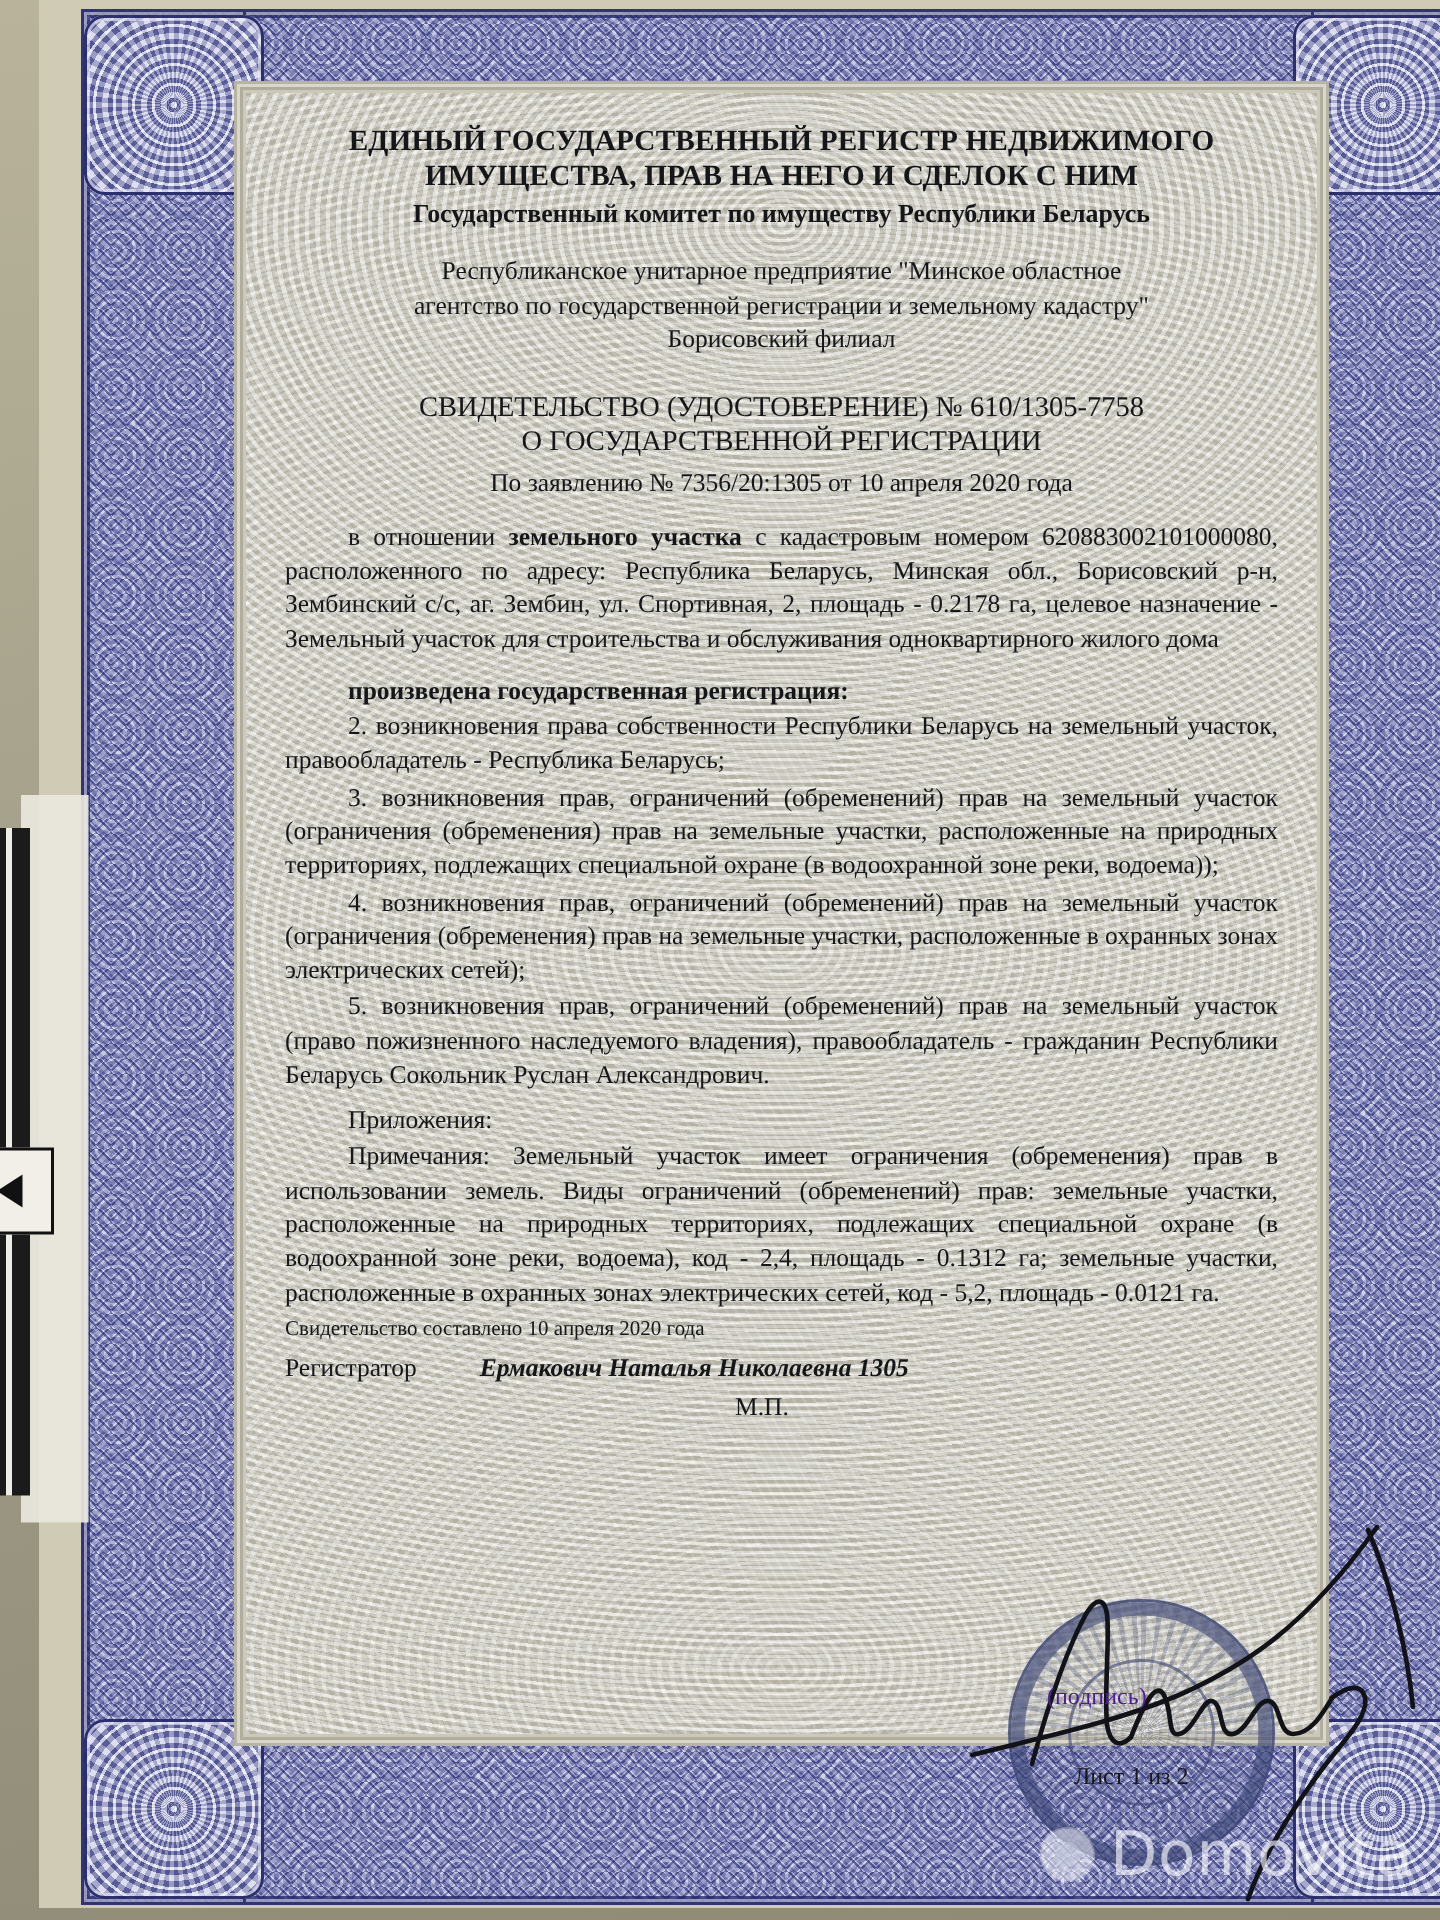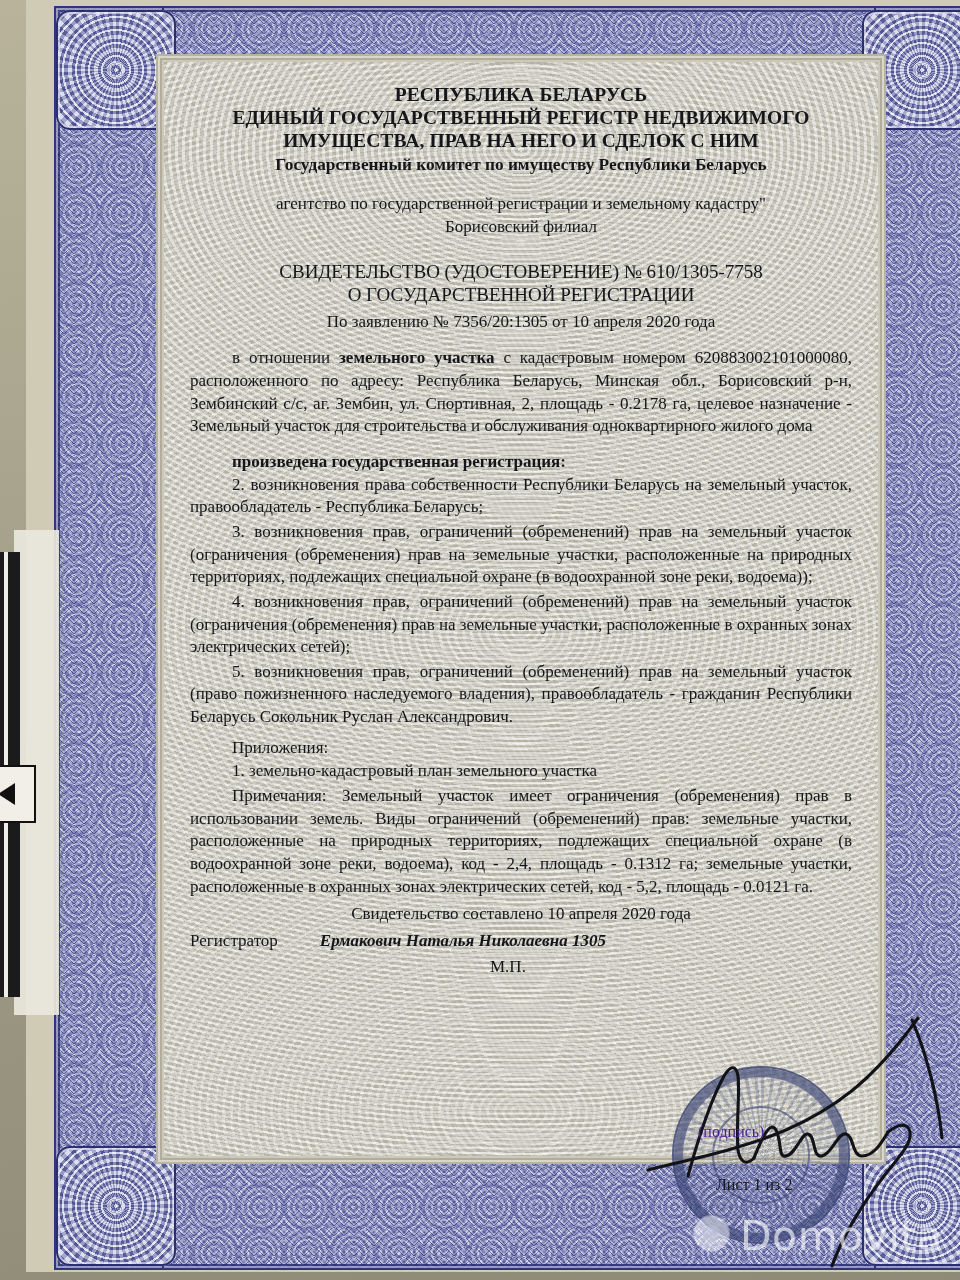--- a/index.html
+++ b/index.html
@@ -207,24 +207,23 @@
     font-size: 17px;
     line-height: 1.33;
     text-indent: 42px;
     margin-top: 2px;
     text-align: justify;
     text-align-last: left;
   }
 
   
   .footer-line {
-    font-size: 17px;
+    font-size: 14px;
     line-height: 1.35;
     margin-top: 2px;
-    text-align: center;
   }
   .registrar-row {
     display: flex;
     align-items: flex-end;
     gap: 42px;
     margin-top: 5px;
     font-size: 17px;
   }
   .registrar-name {
     font-family: "Liberation Serif", "DejaVu Serif", serif;
@@ -286,20 +285,21 @@
     width: 340px; height: 300px;
     z-index: 13;
     pointer-events: none;
   }
 
   
   #watermark {
     position: absolute;
     left: 694px; top: 1216px;
     display: flex;
+    align-items: center;
     gap: 11px;
     z-index: 20;
     pointer-events: none;
   }
   #watermark .wm-logo {
     width: 35px; height: 35px;
     border-radius: 50%;
     background: rgba(255,255,255,.50);
     box-shadow: 0 0 0 1px rgba(255,255,255,.30);
     position: relative;
@@ -339,45 +339,44 @@
       <div class="guilloche-band band-right"></div>
       <div class="corner-medallion cm-tl"></div>
       <div class="corner-medallion cm-tr"></div>
       <div class="corner-medallion cm-bl"></div>
       <div class="corner-medallion cm-br"></div>
     </div>
 
     <div id="doc-panel">
       <div id="doc-content">
 
-        <div class="t-center hdr-main">РЕСПУБЛИКА БЕЛАРУСЬ</div>
         <div class="t-center hdr-main">ЕДИНЫЙ ГОСУДАРСТВЕННЫЙ РЕГИСТР НЕДВИЖИМОГО</div>
         <div class="t-center hdr-main">ИМУЩЕСТВА, ПРАВ НА НЕГО И СДЕЛОК С НИМ</div>
         <div class="t-center hdr-sub">Государственный комитет по имуществу Республики Беларусь</div>
 
         <div class="org-block">
+          <div class="t-center">Республиканское унитарное предприятие "Минское областное</div>
           <div class="t-center">агентство по государственной регистрации и земельному кадастру"</div>
           <div class="t-center">Борисовский филиал</div>
         </div>
 
         <div class="t-center cert-title">СВИДЕТЕЛЬСТВО (УДОСТОВЕРЕНИЕ) № 610/1305-7758</div>
         <div class="t-center cert-title" style="margin-top:0">О ГОСУДАРСТВЕННОЙ РЕГИСТРАЦИИ</div>
         <div class="t-center appl-line">По заявлению № 7356/20:1305 от 10 апреля 2020 года</div>
 
         <div class="body-p t-just indent"><span>в отношении </span><span class="bold">земельного участка</span><span> с кадастровым номером 620883002101000080, расположенного по адресу: Республика Беларусь, Минская обл., Борисовский р-н, Зембинский с/с, аг. Зембин, ул. Спортивная, 2, площадь - 0.2178 га, целевое назначение - Земельный участок для строительства и обслуживания одноквартирного жилого дома</span></div>
 
         <div class="section-head">произведена государственная регистрация:</div>
 
         <div class="reg-item">2. возникновения права собственности Республики Беларусь на земельный участок, правообладатель - Республика Беларусь;</div>
         <div class="reg-item">3. возникновения прав, ограничений (обременений) прав на земельный участок (ограничения (обременения) прав на земельные участки, расположенные на природных территориях, подлежащих специальной охране (в водоохранной зоне реки, водоема));</div>
         <div class="reg-item">4. возникновения прав, ограничений (обременений) прав на земельный участок (ограничения (обременения) прав на земельные участки, расположенные в охранных зонах электрических сетей);</div>
         <div class="reg-item">5. возникновения прав, ограничений (обременений) прав на земельный участок (право пожизненного наследуемого владения), правообладатель - гражданин Республики Беларусь Сокольник Руслан Александрович.</div>
 
         <div class="section-head" style="font-weight:normal;margin-top:9px">Приложения:</div>
-        <div class="reg-item">1. земельно-кадастровый план земельного участка</div>
 
         <div class="reg-item" style="margin-top:3px">Примечания: Земельный участок имеет ограничения (обременения) прав в использовании земель. Виды ограничений (обременений) прав: земельные участки, расположенные на природных территориях, подлежащих специальной охране (в водоохранной зоне реки, водоема), код - 2,4, площадь - 0.1312 га; земельные участки, расположенные в охранных зонах электрических сетей, код - 5,2, площадь - 0.0121 га.</div>
 
         <div class="footer-line" style="margin-top:5px">Свидетельство составлено 10 апреля 2020 года</div>
 
         <div class="registrar-row">
           <span>Регистратор</span>
           <span class="registrar-name">Ермакович Наталья Николаевна 1305</span>
         </div>
 

